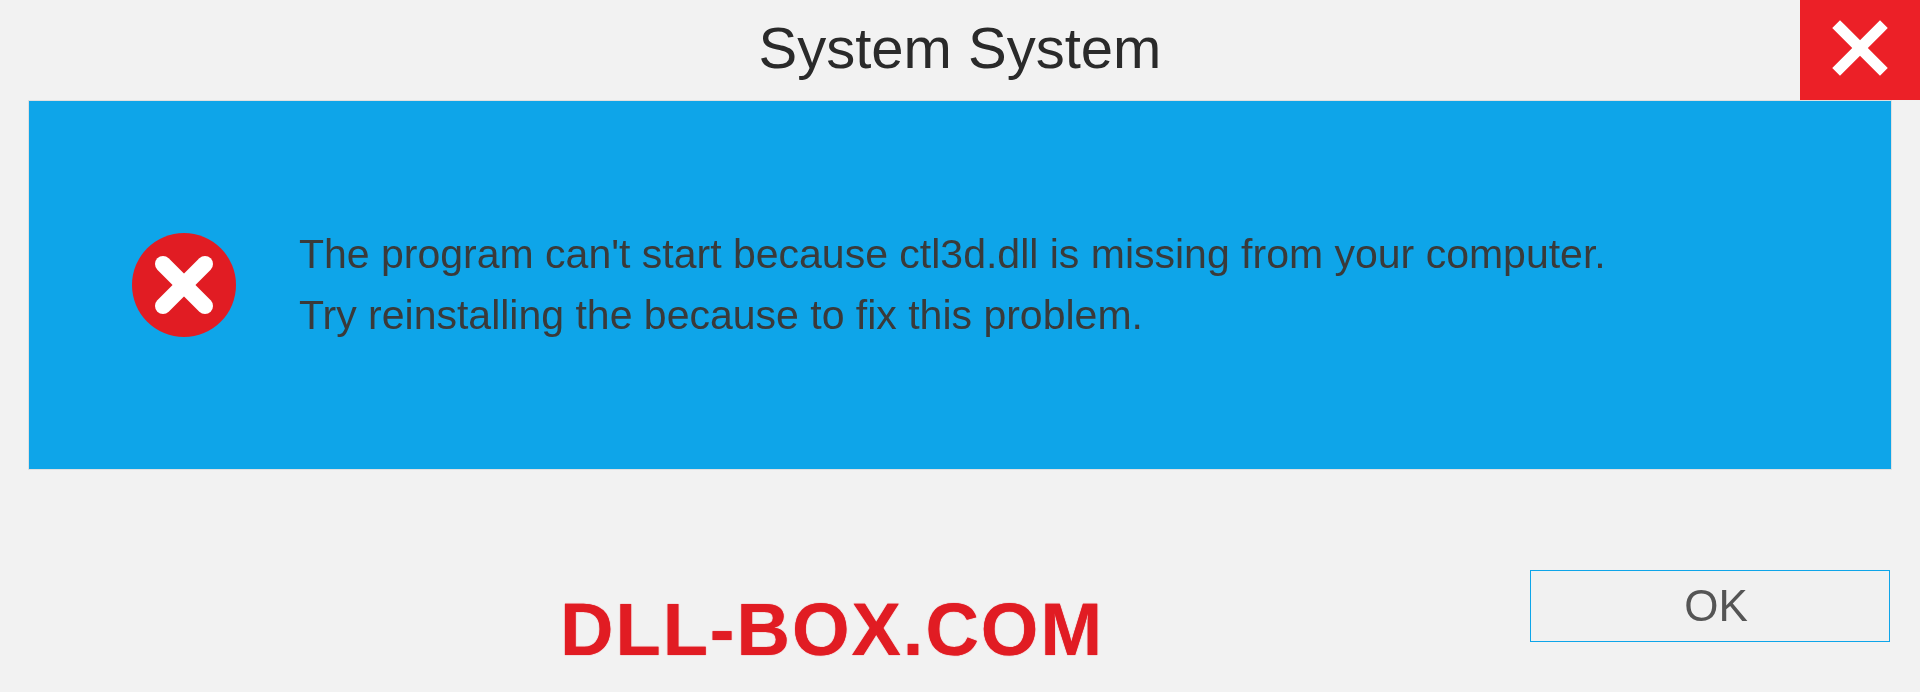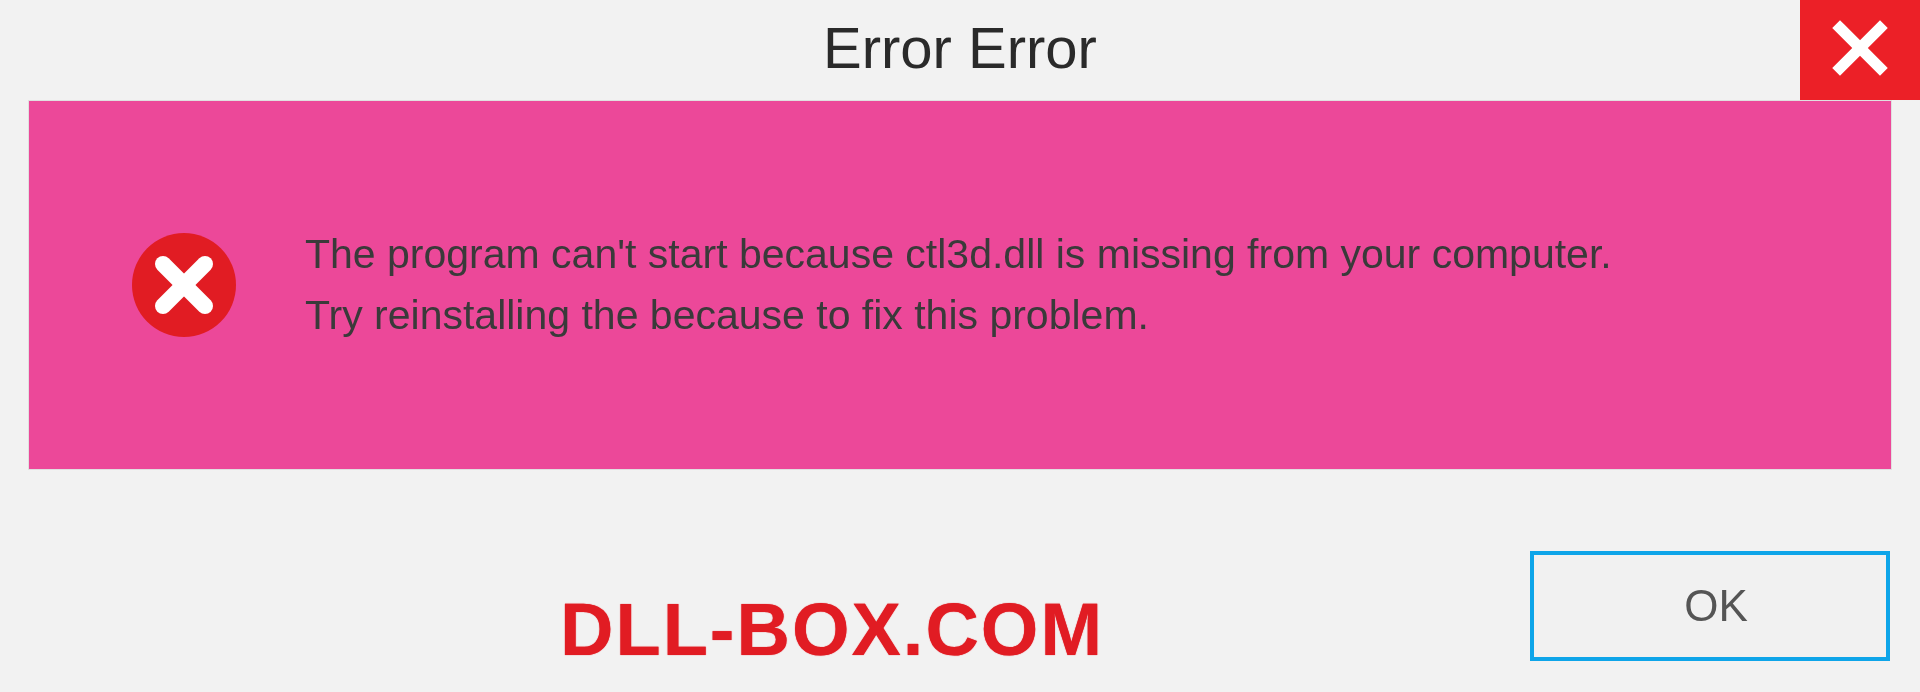--- a/index.html
+++ b/index.html
@@ -40,27 +40,26 @@
       align-items: center;
       justify-content: center;
       cursor: pointer;
     }
     .close-btn svg {
       width: 60px;
       height: 60px;
     }
     .content-panel {
       margin: 0 28px;
-      background: #ec4899;
+      background: #0ea5e9;
       border: 1px solid #e0e0e0;
       height: 370px;
       display: flex;
       align-items: center;
       padding: 0 40px 0 100px;
-      gap: 6px;
     }
     .error-icon {
       flex-shrink: 0;
       width: 110px;
       height: 110px;
       margin-right: 60px;
       display: flex;
       align-items: center;
       justify-content: center;
     }
@@ -89,38 +88,38 @@
       font-size: 74px;
       font-weight: 900;
       color: #e11c23;
       letter-spacing: 2px;
       margin-left: 560px;
       text-shadow: 0 0 1px #e11c23;
       margin-top: 47px;
     }
     .ok-btn {
       width: 360px;
-      height: 110px;
+      height: 72px;
       background: #f1f1f1;
-      border: 4px solid #0ea5e9;
+      border: 1px solid #0ea5e9;
       font-size: 44px;
       color: #555;
       display: flex;
       align-items: center;
       justify-content: center;
       cursor: pointer;
       font-family: "Segoe UI", Tahoma, Arial, sans-serif;
       padding-left: 12px;
     }
   </style>
 </head>
 <body>
 
 <div class="titlebar">
-  <div class="title">Error Error</div>
+  <div class="title">System System</div>
   <div class="close-btn">
     <span>
       <svg viewBox="0 0 60 60">
         <line x1="10" y1="10" x2="50" y2="50" stroke="#ffffff" stroke-width="11" stroke-linecap="square"></line>
         <line x1="50" y1="10" x2="10" y2="50" stroke="#ffffff" stroke-width="11" stroke-linecap="square"></line>
       </svg>
     </span>
   </div>
 </div>
 

